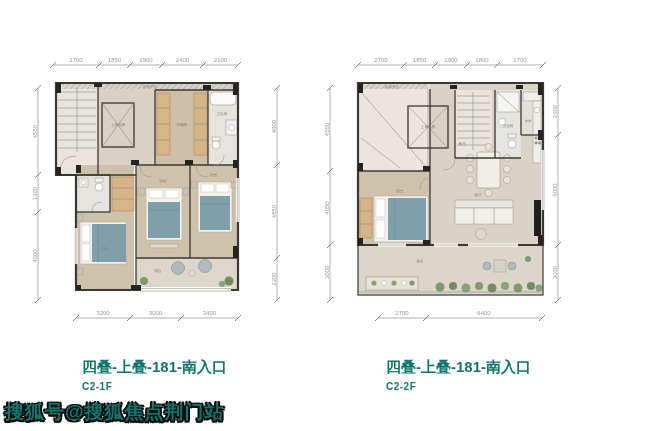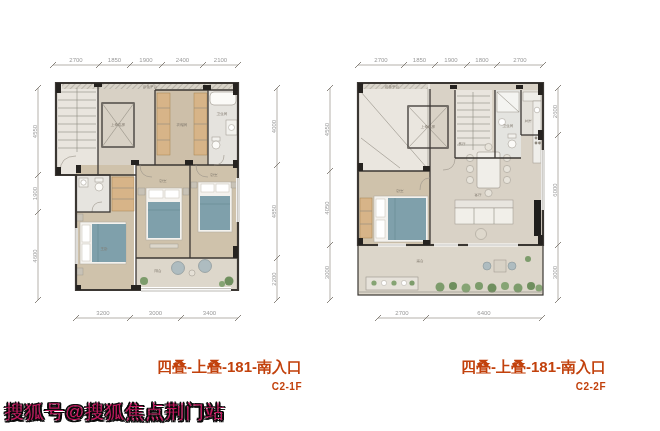--- a/index.html
+++ b/index.html
@@ -1,25 +1,25 @@
 <!DOCTYPE html>
 <html><head>
 <meta charset="utf-8">
 <style>
   html,body{margin:0;padding:0;background:#fff;}
   .stage{position:relative;width:660px;height:431px;background:#ffffff;overflow:hidden;
          font-family:"Liberation Sans",sans-serif;}
   .plan-svg{position:absolute;left:0;top:0;}
-  .caption{position:absolute;width:220px;text-align:right;color:#c2410c;
+  .caption{position:absolute;width:220px;text-align:left;color:#0f766e;
            font-weight:bold;font-size:15px;line-height:20px;}
   .caption .l2{font-size:10px;letter-spacing:.5px;}
   .caption-1f{left:82px;top:357px;}
   .caption-2f{left:386px;top:357px;}
-  .watermark{position:absolute;left:5px;top:399px;font-size:19px;font-weight:400;
-             color:#be185d;letter-spacing:1px;white-space:nowrap;
+  .watermark{position:absolute;left:5px;top:399px;font-size:19px;font-weight:700;
+             color:#0f766e;letter-spacing:1px;white-space:nowrap;
              text-shadow:-1.5px -1.5px 0 #0a0a0a,1.5px -1.5px 0 #0a0a0a,
                          -1.5px 1.5px 0 #0a0a0a,1.5px 1.5px 0 #0a0a0a,
                          0 2px 0 #0a0a0a,2px 0 0 #0a0a0a,-2px 0 0 #0a0a0a;}
   text.dim{font-family:"Liberation Sans",sans-serif;font-size:6px;fill:#9b9b9b;}
   text.room{font-family:"Liberation Sans",sans-serif;font-size:3.6px;fill:#80796e;}
   .dimline{stroke:#969088;stroke-width:.7;}
   .tick{stroke:#7e7870;stroke-width:.9;}
   .wall{stroke:#3b3733;fill:none;}
   .thin{stroke:#8f897f;stroke-width:.6;fill:none;}
   .arc{stroke:#9a948a;stroke-width:.6;fill:none;}

